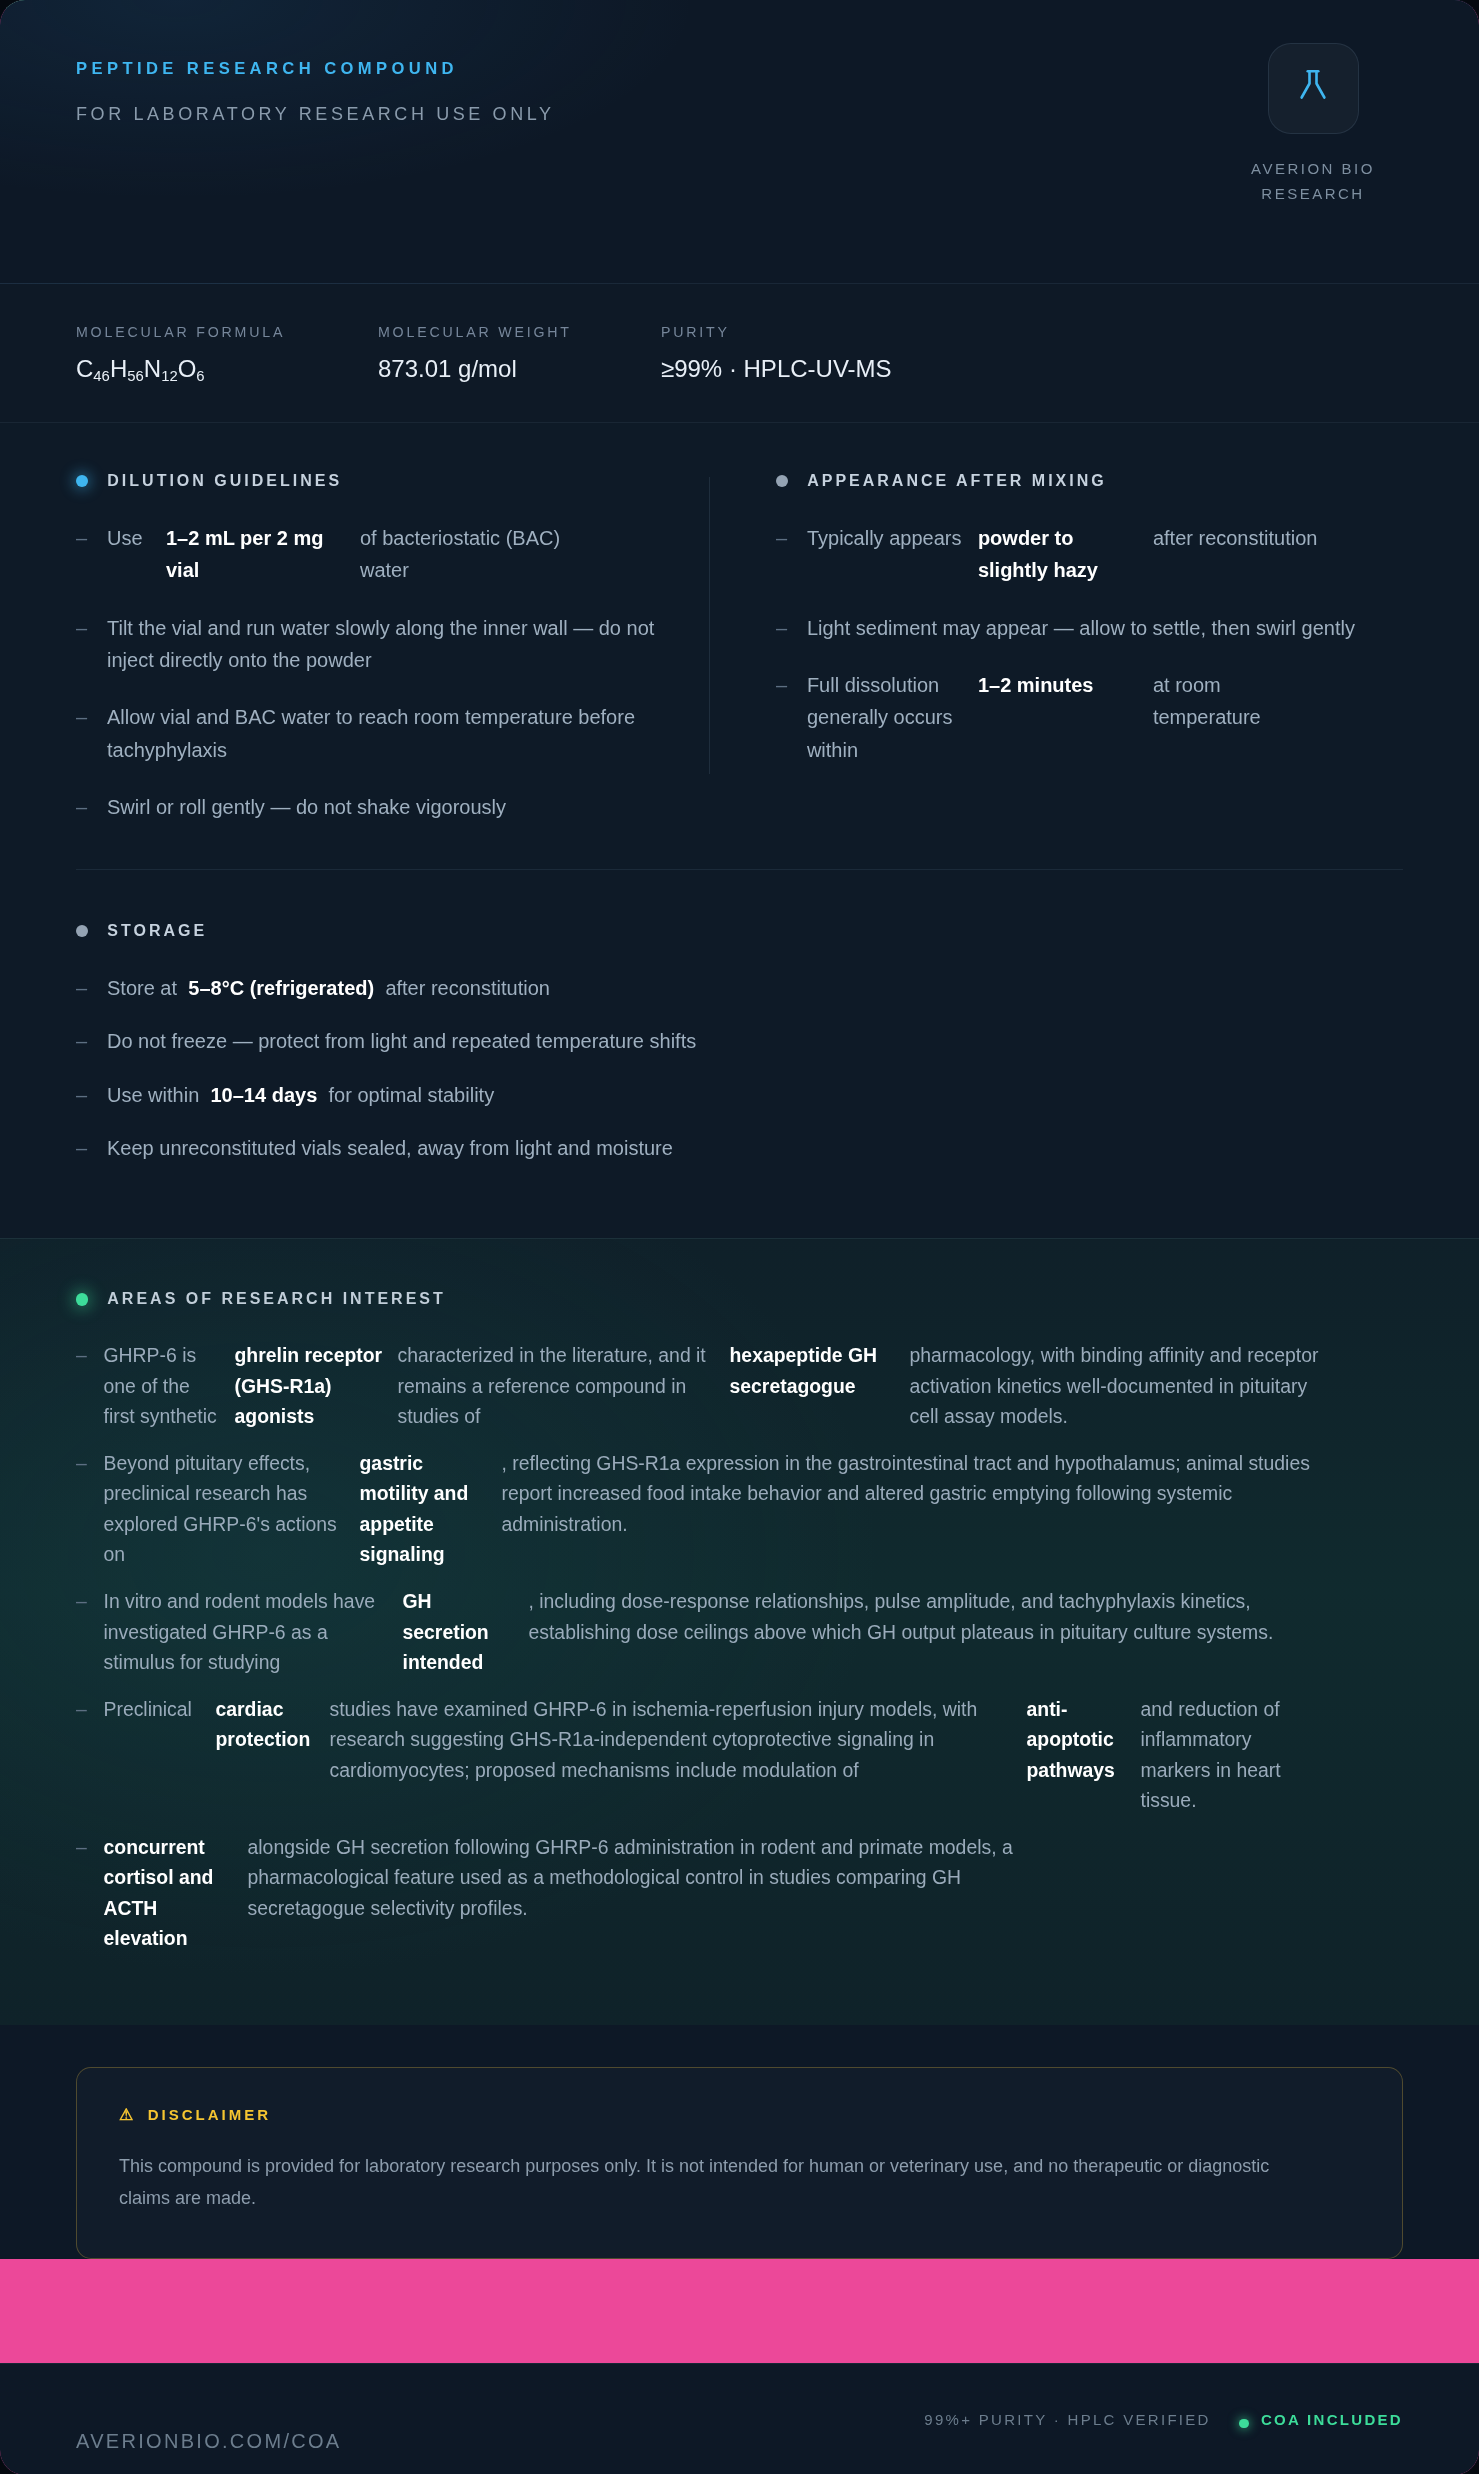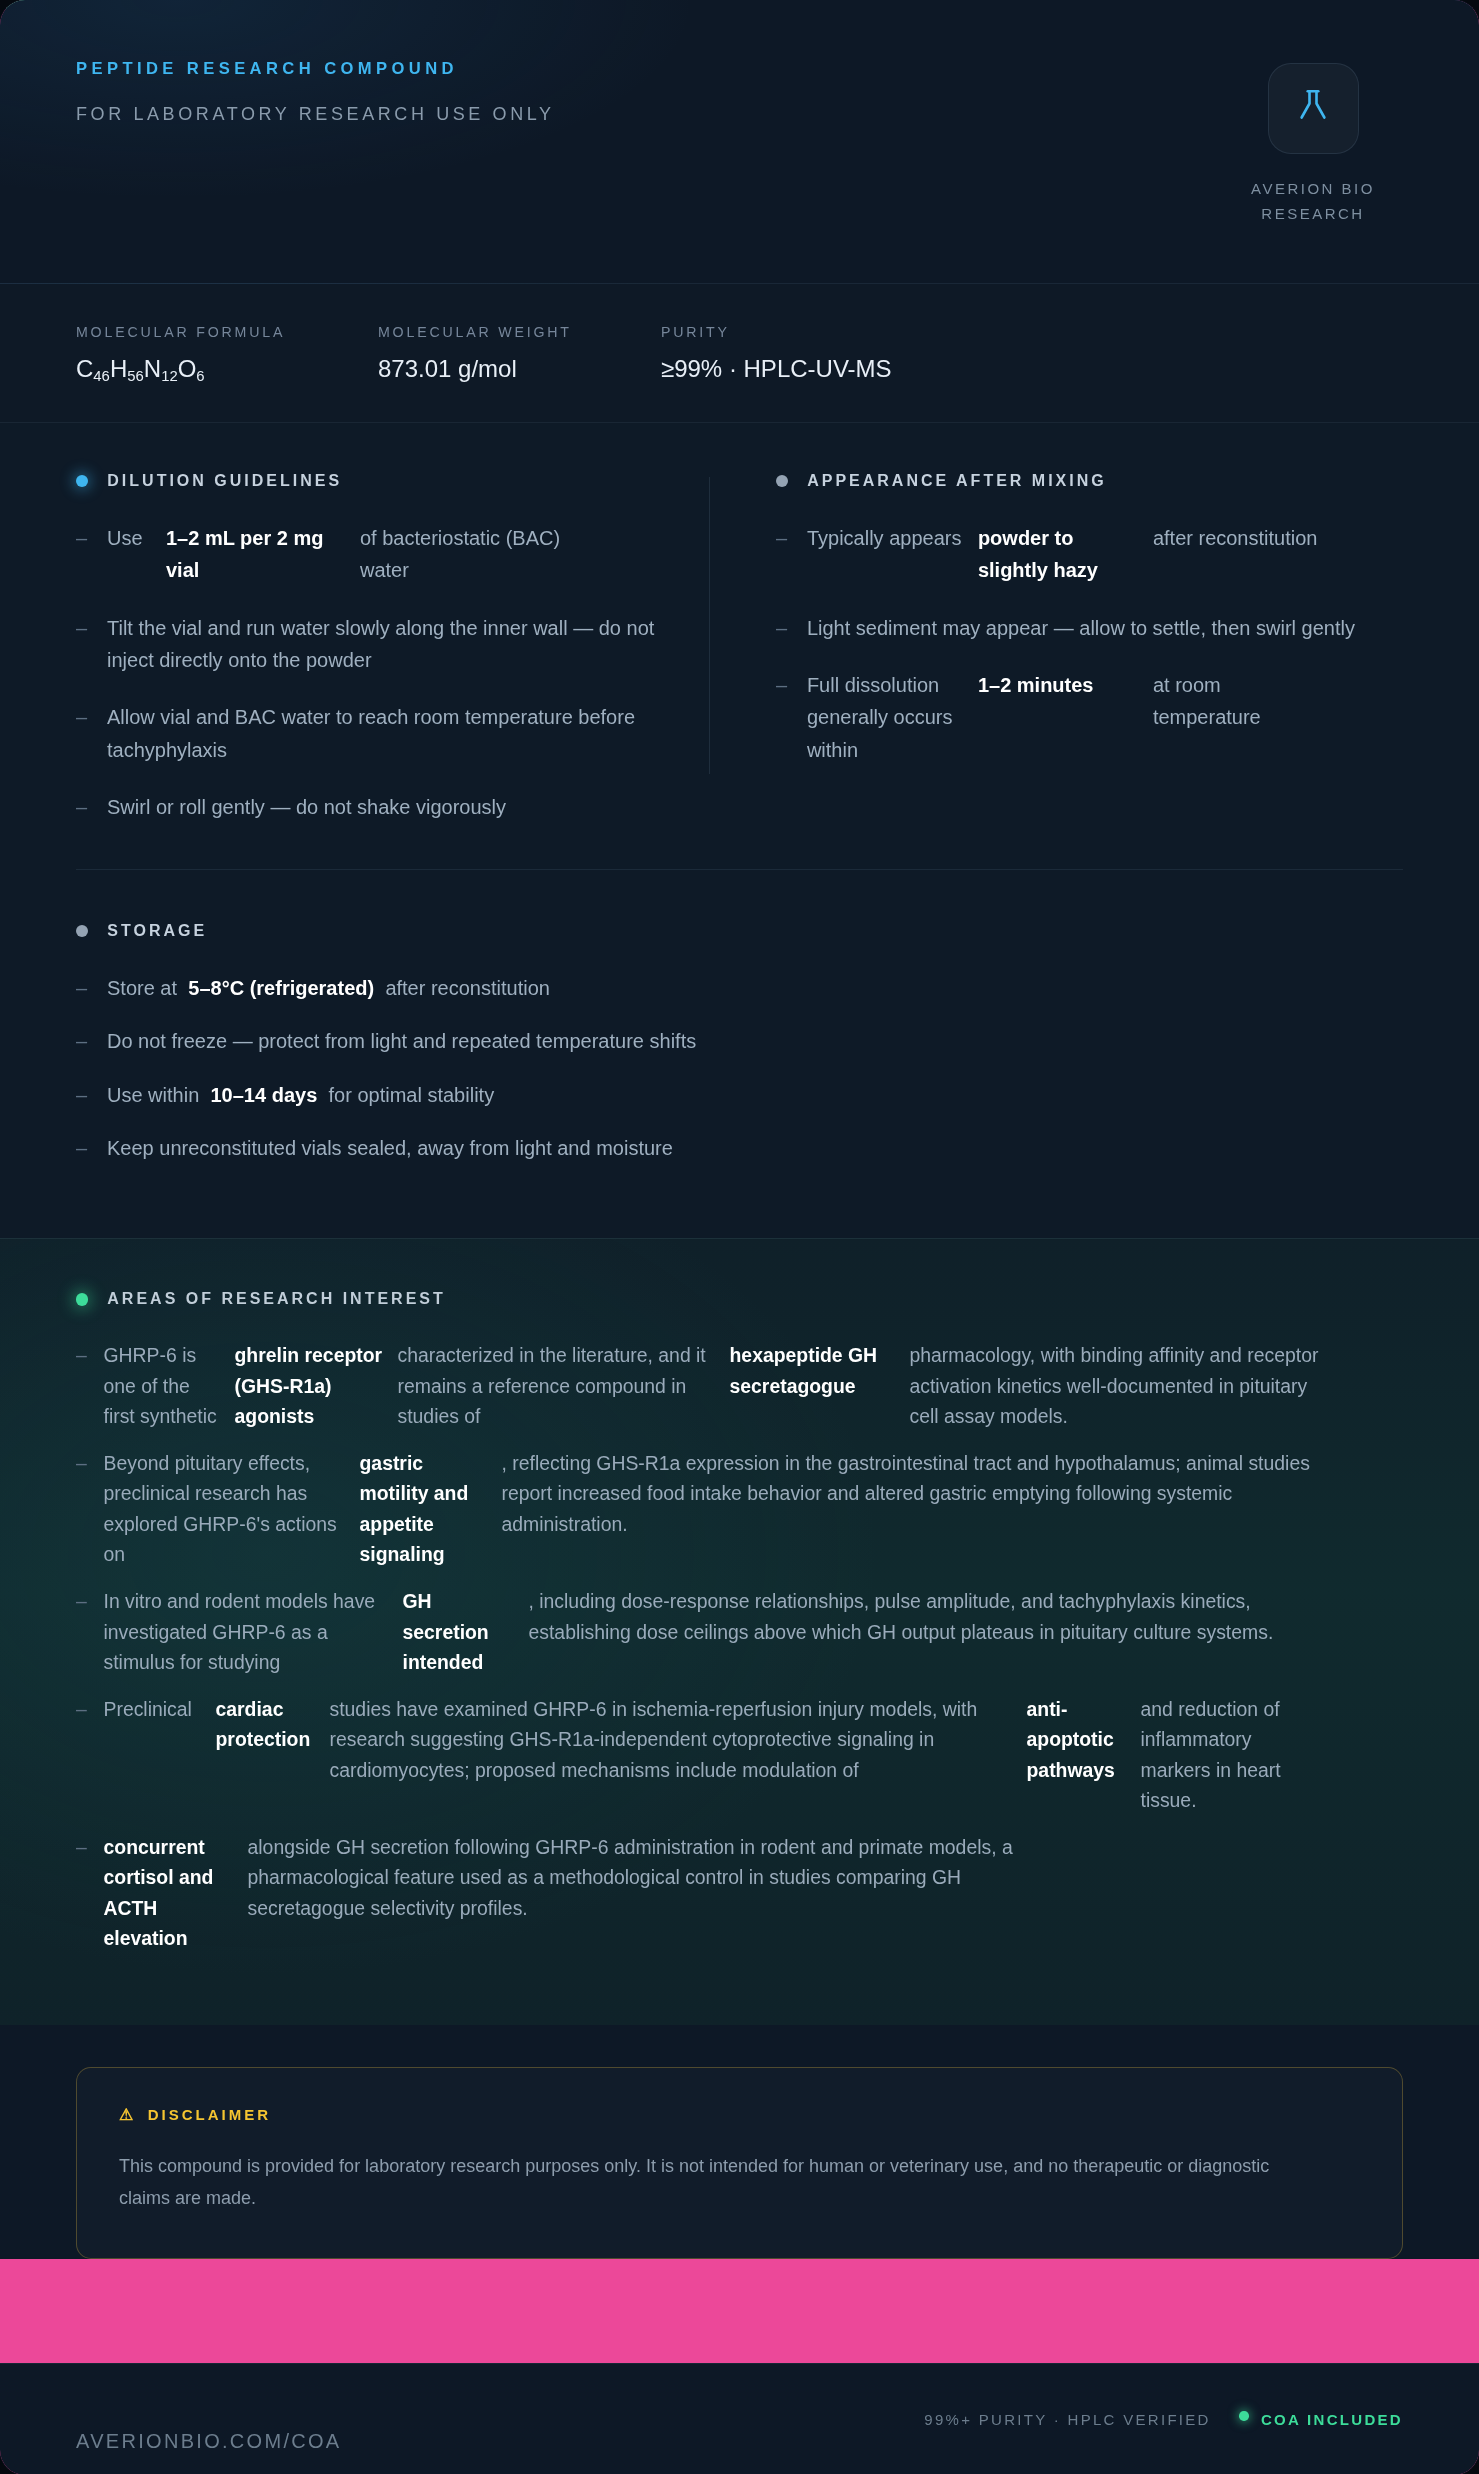--- a/index.html
+++ b/index.html
@@ -63,21 +63,21 @@
   .subtitle {
     color: #8a9bac;
     font-size: 18px;
     letter-spacing: 3.6px;
     margin-top: 25px;
     text-transform: uppercase;
   }
 
   .brand {
     position: absolute;
-    top: 63px;
+    top: 43px;
     right: 76px;
     width: 180px;
     text-align: center;
   }
   .brand-mark {
     width: 91px; height: 91px;
     margin: 0 auto;
     border-radius: 23px;
     background: rgba(255,255,255,0.035);
     border: 0.9px solid rgba(150,185,215,0.13);
@@ -246,21 +246,21 @@
     border-top: 0.9px solid rgba(150,185,215,0.09);
     background: #0d1826;
   }
   .f-left {
     color: #6c7d8d;
     font-size: 20px;
     letter-spacing: 2.3px;
     text-transform: uppercase;
     margin-top: 43px;
   }
-  .f-right { display: flex; align-items: flex-start; }
+  .f-right { display: flex; align-items: flex-end; }
   .f-purity {
     color: #6c7d8d;
     font-size: 15px;
     letter-spacing: 2.3px;
     text-transform: uppercase;
     margin-right: 28.4px;
   }
   .f-coa {
     color: #3ddc9a;
     font-size: 15px;

